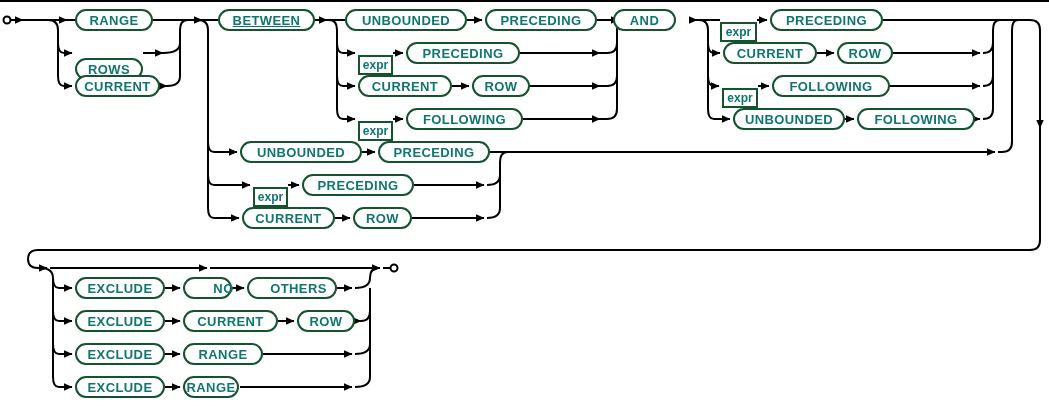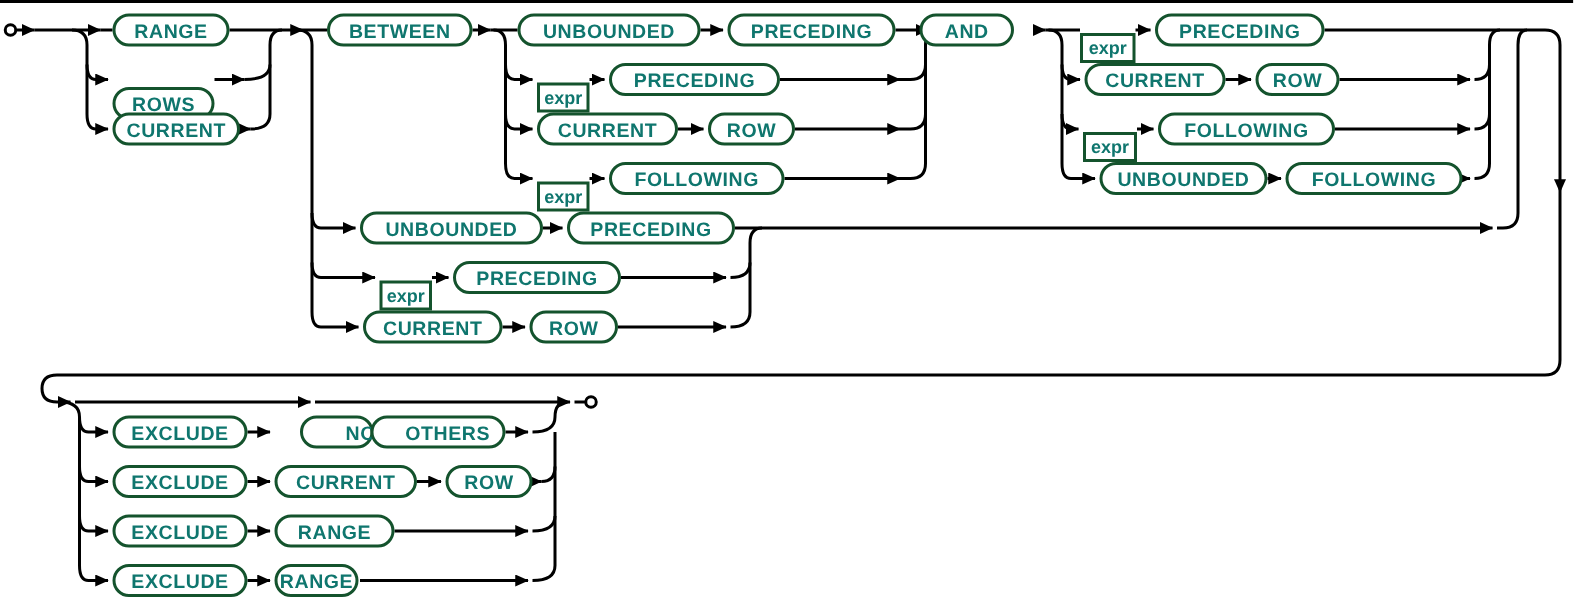--- a/index.html
+++ b/index.html
@@ -124,21 +124,21 @@
     <path d="M240 387 H352" marker-end="url(#arr)"></path>
     <path d="M355 387 Q370 387 370 377 V344"></path>
 
     <circle cx="394" cy="268" r="3.5"></circle>
   </svg>
 
   <div id="nodes-layer">
       <div class="node keyword" style="left: 75px; top: 9px; width: 78px;">RANGE</div>
       <div class="node keyword" style="left: 75px; top: 42px; width: 68px; margin-top: 16px;">ROWS</div>
       <div class="node keyword" style="left: 75px; top: 75px; width: 85px;">CURRENT</div>
-      <div class="node keyword" style="left: 218px; top: 9px; width: 97px;">BETWEEN</div>
+      <div class="node keyword" style="left: 218px; top: 9px; width: 97px; text-decoration: underline;">BETWEEN</div>
       <div class="node keyword" style="left: 345px; top: 9px; width: 122px;">UNBOUNDED</div>
       <div class="node keyword" style="left: 485px; top: 9px; width: 112px;">PRECEDING</div>
       <div class="node nonterminal" style="left: 358px; top: 43px; width: 35px;">expr</div>
       <div class="node keyword" style="left: 406px; top: 42px; width: 114px;">PRECEDING</div>
       <div class="node keyword" style="left: 358px; top: 75px; width: 94px;">CURRENT</div>
       <div class="node keyword" style="left: 472px; top: 75px; width: 58px;">ROW</div>
       <div class="node nonterminal" style="left: 358px; top: 109px; width: 35px;">expr</div>
       <div class="node keyword" style="left: 406px; top: 108px; width: 117px;">FOLLOWING</div>
       <div class="node keyword" style="left: 613px; top: 9px; width: 63px;">AND</div>
       <div class="node nonterminal" style="left: 720px; top: 10px; width: 37px;">expr</div>
@@ -149,21 +149,21 @@
       <div class="node keyword" style="left: 772px; top: 75px; width: 118px;">FOLLOWING</div>
       <div class="node keyword" style="left: 733px; top: 108px; width: 112px;">UNBOUNDED</div>
       <div class="node keyword" style="left: 857px; top: 108px; width: 118px;">FOLLOWING</div>
       <div class="node keyword" style="left: 240px; top: 141px; width: 122px;">UNBOUNDED</div>
       <div class="node keyword" style="left: 378px; top: 141px; width: 112px;">PRECEDING</div>
       <div class="node nonterminal" style="left: 253px; top: 175px; width: 35px;">expr</div>
       <div class="node keyword" style="left: 302px; top: 174px; width: 112px;">PRECEDING</div>
       <div class="node keyword" style="left: 242px; top: 207px; width: 93px;">CURRENT</div>
       <div class="node keyword" style="left: 353px; top: 207px; width: 59px;">ROW</div>
       <div class="node keyword" style="left: 75px; top: 277px; width: 90px;">EXCLUDE</div>
-      <div class="node keyword" style="left: 200px; top: 277px; width: 49px; padding-left: 32px;">NO</div>
+      <div class="node keyword" style="left: 183px; top: 277px; width: 49px; padding-left: 32px;">NO</div>
       <div class="node keyword" style="left: 247px; top: 277px; width: 90px; padding-left: 13px;">OTHERS</div>
       <div class="node keyword" style="left: 75px; top: 310px; width: 90px;">EXCLUDE</div>
       <div class="node keyword" style="left: 183px; top: 310px; width: 95px;">CURRENT</div>
       <div class="node keyword" style="left: 297px; top: 310px; width: 58px;">ROW</div>
       <div class="node keyword" style="left: 75px; top: 343px; width: 90px;">EXCLUDE</div>
       <div class="node keyword" style="left: 183px; top: 343px; width: 80px;">RANGE</div>
       <div class="node keyword" style="left: 75px; top: 376px; width: 90px;">EXCLUDE</div>
       <div class="node keyword" style="left: 183px; top: 376px; width: 56px;">RANGE</div>
     </div>
 </div>

